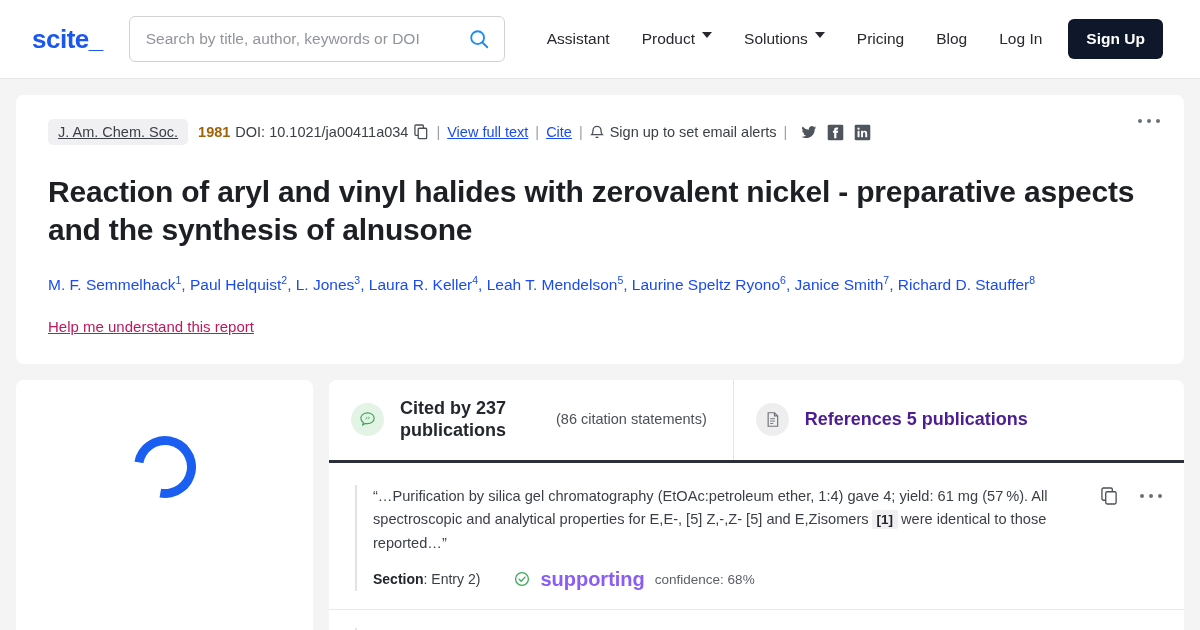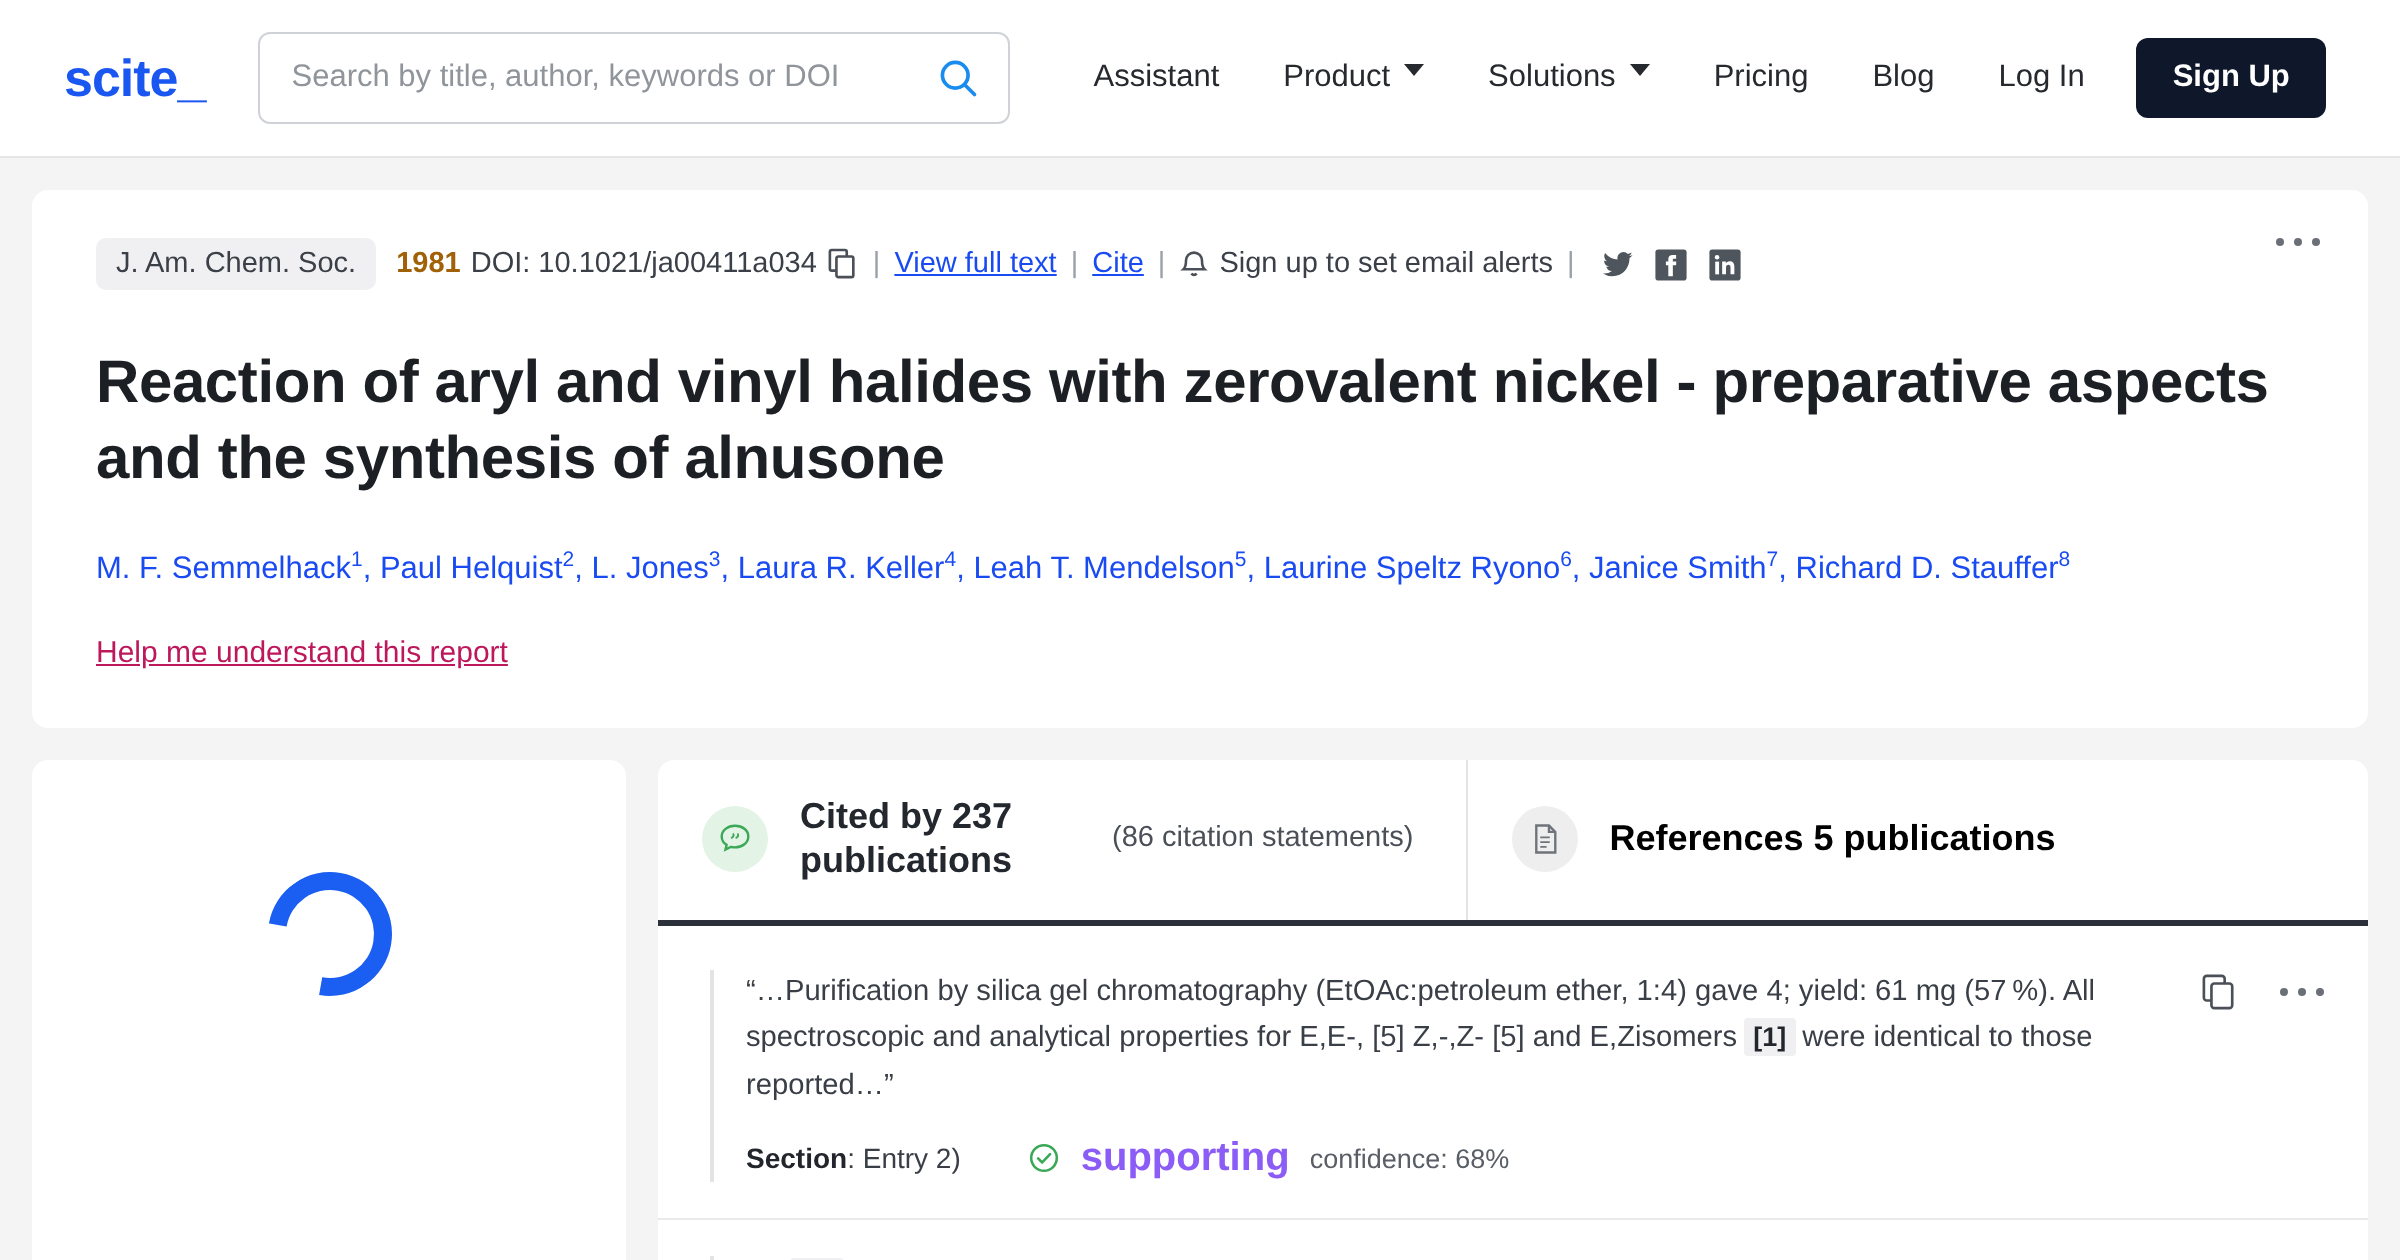--- a/index.html
+++ b/index.html
@@ -100,20 +100,21 @@
     flex-wrap: nowrap;
   }
   .journal-badge {
     background: #f0f0f2;
     border-radius: 5px;
     padding: 5px 10px;
     font-size: 14.5px;
     color: #3b4048;
     margin-right: 10px;
     white-space: nowrap;
+    text-decoration: underline;
   }
   .year { font-weight: 700; color: #a16207; margin-right: 5px; }
   .doi { color: #3b4048; margin-right: 6px; white-space: nowrap; }
   .icn-copy { width: 15px; height: 16px; flex:0 0 auto; }
   .sep { color: #9aa0a8; margin: 0 7px; }
   .lnk { color: #1a4bf2; text-decoration: underline; cursor: pointer; white-space: nowrap; }
   .bell { width: 14px; height: 16px; margin-right: 6px; flex:0 0 auto;}
   .alerts { color: #3b4048; white-space: nowrap; }
   .socials { display: flex; align-items: center; gap: 10px; margin-left: 6px; }
   .soc { width: 17px; height: 17px; cursor: pointer; }
@@ -220,21 +221,21 @@
     line-height: 1.22;
     max-width: 132px;
   }
   .tab-sub {
     font-size: 14.5px;
     color: #4b5058;
     line-height: 1.22;
     text-align: left;
     margin-left: 8px;
   }
-  .tab.inactive .tab-main { color: #000000; max-width: none; white-space: nowrap; }
+  .tab.inactive .tab-main { color: #4c1d95; max-width: none; white-space: nowrap; }
 
   .statements-card {
     background: #fff;
     border-radius: 0 0 8px 8px;
     padding: 22px 0 0 0;
     min-height: 160px;
   }
   .stmt {
     display: flex;
     padding: 0 22px 0 26px;

